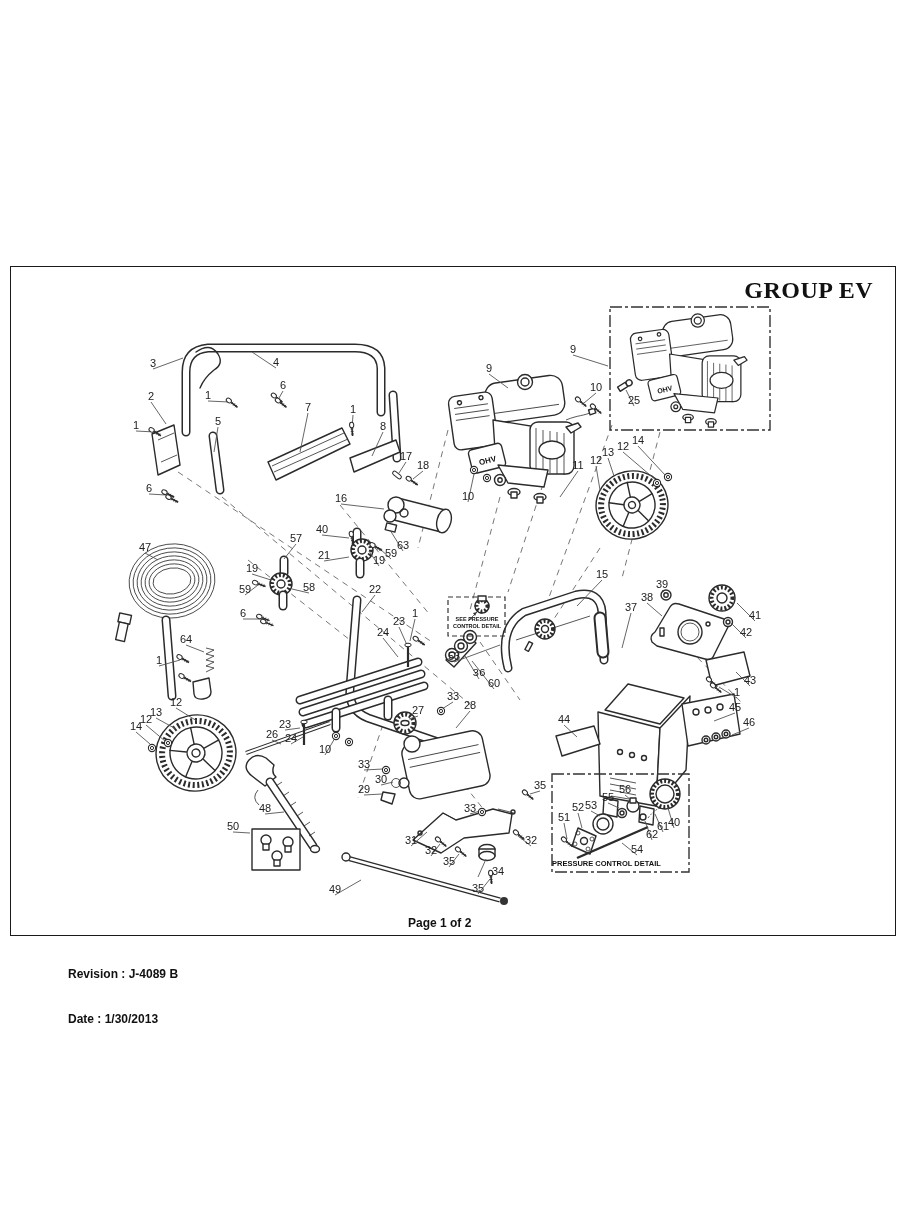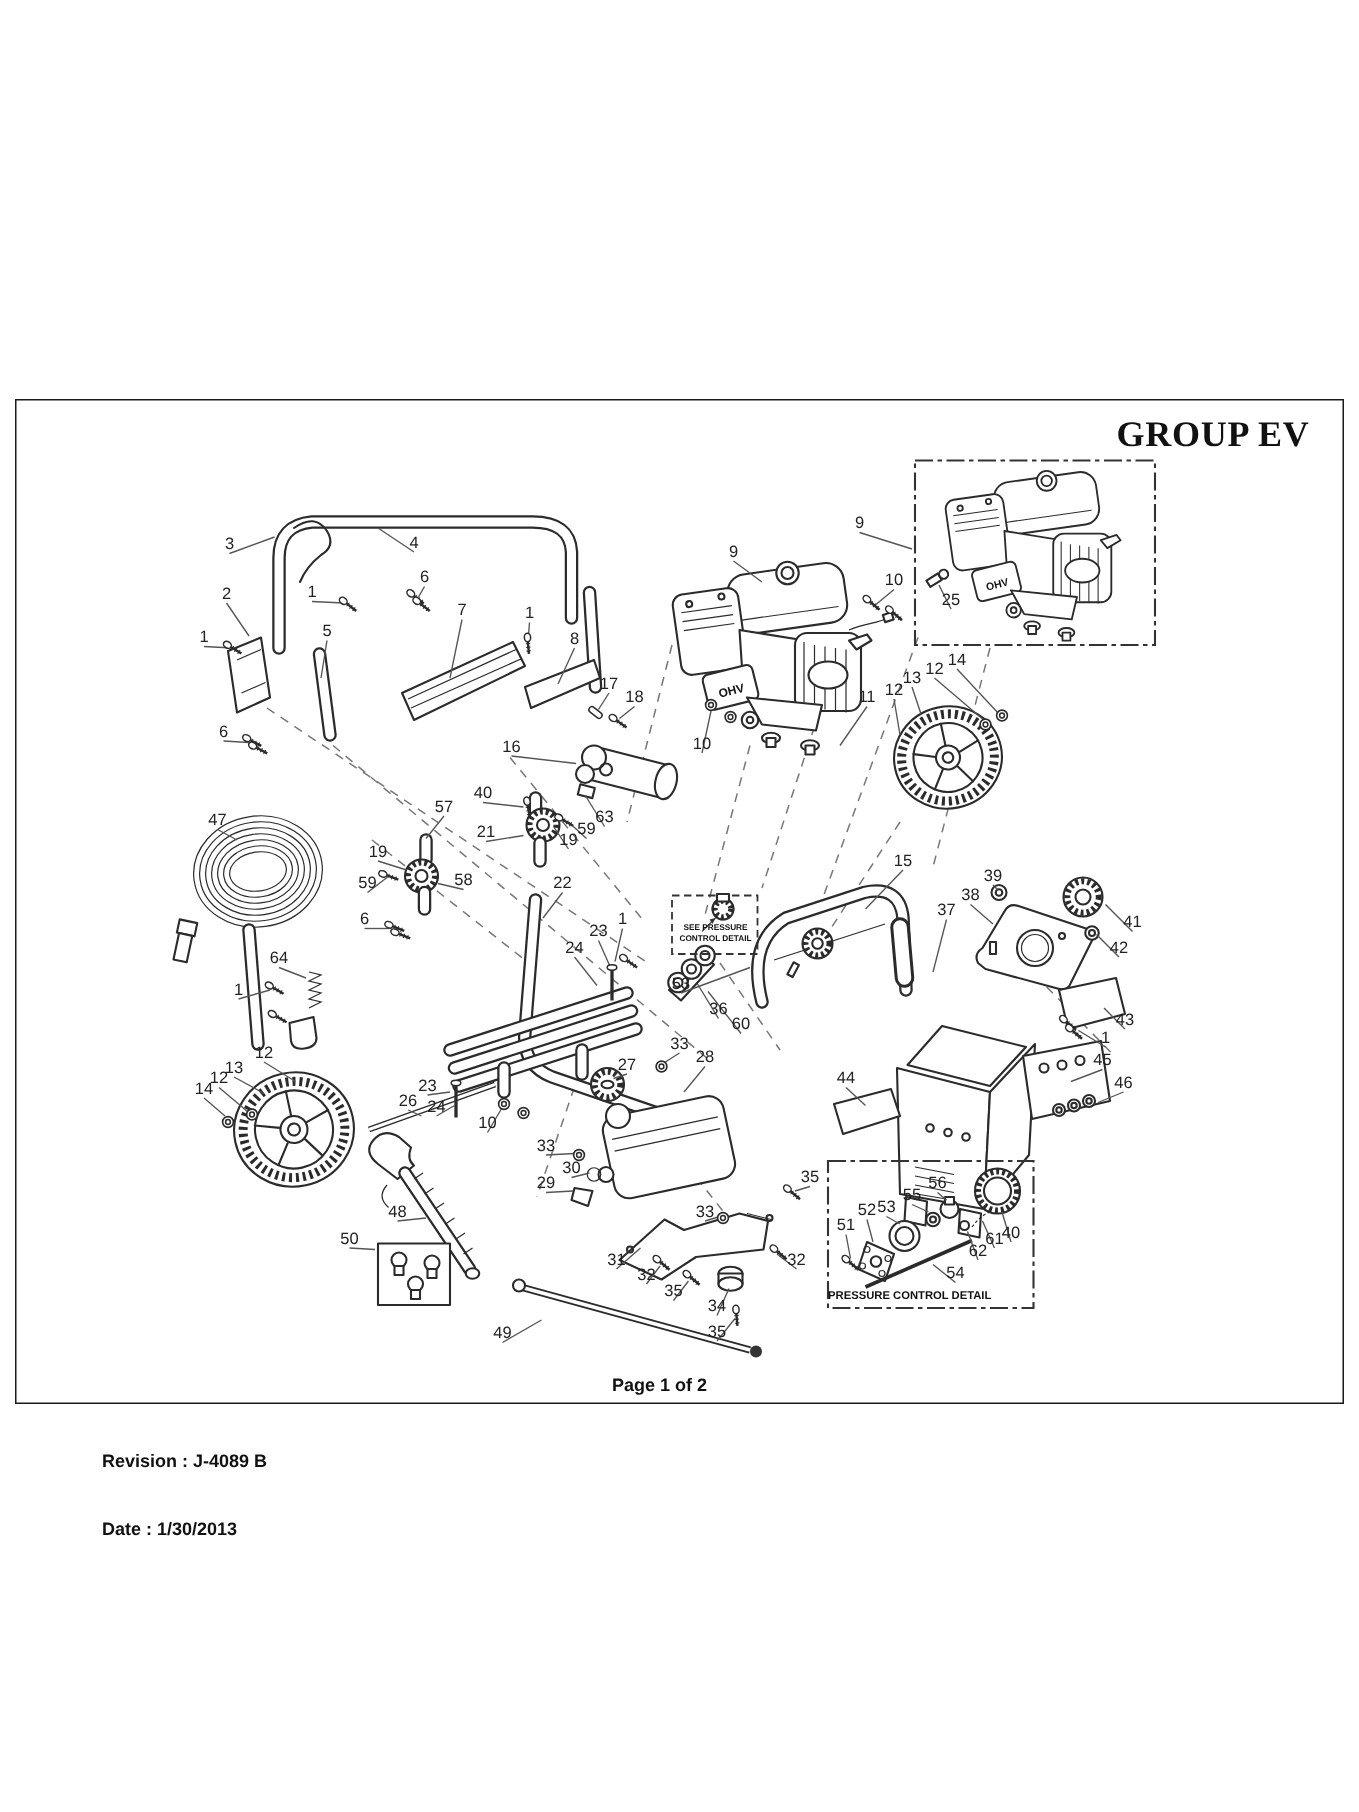--- a/index.html
+++ b/index.html
@@ -680,21 +680,21 @@
       <div class="part-label" style="left: 621px; top: 602px;">37</div>
       <div class="part-label" style="left: 233px; top: 608px;">6</div>
       <div class="part-label" style="left: 405px; top: 608px;">1</div>
       <div class="part-label" style="left: 745px; top: 610px;">41</div>
       <div class="part-label" style="left: 389px; top: 616px;">23</div>
       <div class="part-label" style="left: 373px; top: 627px;">24</div>
       <div class="part-label" style="left: 736px; top: 627px;">42</div>
       <div class="part-label" style="left: 176px; top: 634px;">64</div>
       <div class="part-label" style="left: 444px; top: 651px;">53</div>
       <div class="part-label" style="left: 149px; top: 655px;">1</div>
-      <div class="part-label" style="left: 469px; top: 668px;">36</div>
+      <div class="part-label" style="left: 469px; top: 668px; font-family: Liberation Mono, monospace;">36</div>
       <div class="part-label" style="left: 740px; top: 675px;">43</div>
       <div class="part-label" style="left: 484px; top: 678px;">60</div>
       <div class="part-label" style="left: 727px; top: 687px;">1</div>
       <div class="part-label" style="left: 443px; top: 691px;">33</div>
       <div class="part-label" style="left: 166px; top: 697px;">12</div>
       <div class="part-label" style="left: 460px; top: 700px;">28</div>
       <div class="part-label" style="left: 725px; top: 702px;">45</div>
       <div class="part-label" style="left: 408px; top: 705px;">27</div>
       <div class="part-label" style="left: 146px; top: 707px;">13</div>
       <div class="part-label" style="left: 554px; top: 714px;">44</div>
@@ -718,21 +718,21 @@
       <div class="part-label" style="left: 554px; top: 812px;">51</div>
       <div class="part-label" style="left: 664px; top: 817px;">40</div>
       <div class="part-label" style="left: 223px; top: 821px;">50</div>
       <div class="part-label" style="left: 653px; top: 821px;">61</div>
       <div class="part-label" style="left: 642px; top: 829px;">62</div>
       <div class="part-label" style="left: 401px; top: 835px;">31</div>
       <div class="part-label" style="left: 521px; top: 835px;">32</div>
       <div class="part-label" style="left: 627px; top: 844px;">54</div>
       <div class="part-label" style="left: 421px; top: 845px;">32</div>
       <div class="part-label" style="left: 439px; top: 856px;">35</div>
-      <div class="part-label" style="left: 468px; top: 866px;">34</div>
+      <div class="part-label" style="left: 488px; top: 866px;">34</div>
       <div class="part-label" style="left: 468px; top: 883px;">35</div>
       <div class="part-label" style="left: 325px; top: 884px;">49</div>
     </div>
 
   <div class="ft" style="left:40px;top:937px;margin-left:28px;">
     <div>Revision : J-4089 B</div>
     <div>Date : 1/30/2013</div>
   </div>
   <div class="ft" style="left:408px;top:916px;">Page 1 of 2</div>
 </div>

